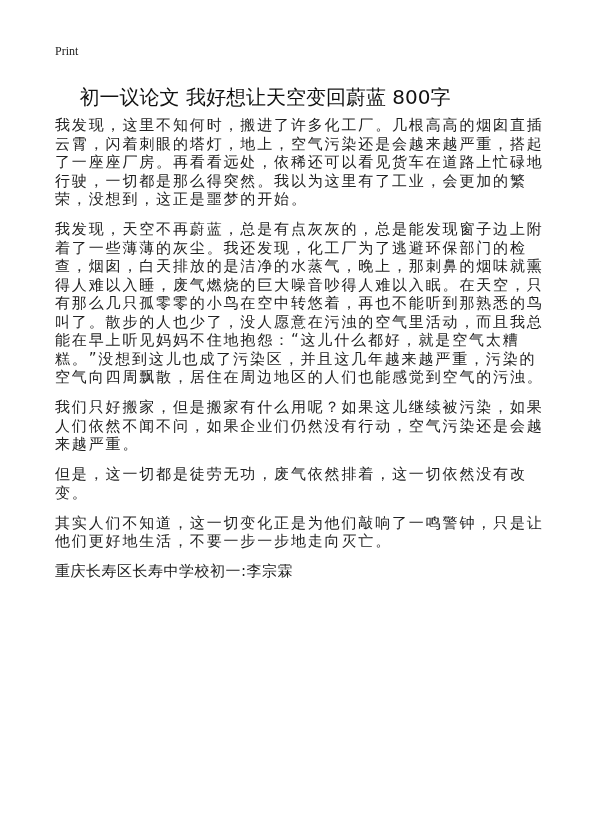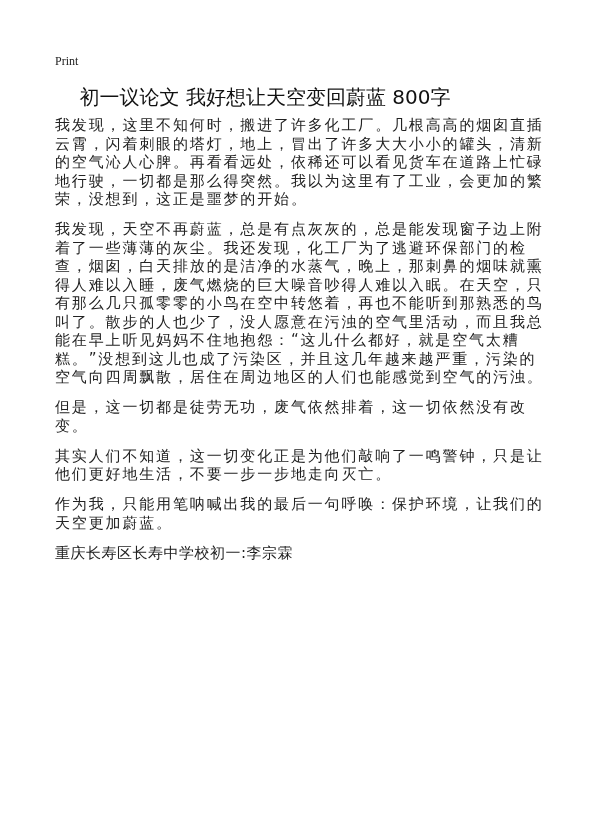--- a/index.html
+++ b/index.html
@@ -10,21 +10,21 @@
     body {
       width: 600px;
       height: 828px;
       overflow: hidden;
       position: relative;
       color: #1a1a1a;
     }
     .print-link {
       position: absolute;
       left: 55px;
-      top: 54px;
+      top: 44px;
       font-family: "Liberation Serif", "DejaVu Serif", serif;
       font-size: 12px;
       color: #222;
     }
     .title {
       position: absolute;
       left: 0;
       width: 530px;
       top: 84px;
       text-align: center;
@@ -57,20 +57,20 @@
     }
   </style>
 </head>
 <body>
 
 <div class="print-link">Print</div>
 
 <h1 class="title">初一议论文  我好想让天空变回蔚蓝  800字</h1>
 
 <div class="article">
-  <p>我发现，这里不知何时，搬进了许多化工厂。几根高高的烟囱直插云霄，闪着刺眼的塔灯，地上，冒出了许多大大小小的罐头，清新的空气沁人心脾。再看看远处，依稀还可以看见货车在道路上忙碌地行驶，一切都是那么得突然。我以为这里有了工业，会更加的繁荣，没想到，这正是噩梦的开始。</p>
+  <p>我发现，这里不知何时，搬进了许多化工厂。几根高高的烟囱直插云霄，闪着刺眼的塔灯，地上，空气污染还是会越来越严重，搭起了一座座厂房。再看看远处，依稀还可以看见货车在道路上忙碌地行驶，一切都是那么得突然。我以为这里有了工业，会更加的繁荣，没想到，这正是噩梦的开始。</p>
   <p>我发现，天空不再蔚蓝，总是有点灰灰的，总是能发现窗子边上附着了一些薄薄的灰尘。我还发现，化工厂为了逃避环保部门的检查，烟囱，白天排放的是洁净的水蒸气，晚上，那刺鼻的烟味就熏得人难以入睡，废气燃烧的巨大噪音吵得人难以入眠。在天空，只有那么几只孤零零的小鸟在空中转悠着，再也不能听到那熟悉的鸟叫了。散步的人也少了，没人愿意在污浊的空气里活动，而且我总能在早上听见妈妈不住地抱怨：“这儿什么都好，就是空气太糟糕。”没想到这儿也成了污染区，并且这几年越来越严重，污染的空气向四周飘散，居住在周边地区的人们也能感觉到空气的污浊。</p>
+  <p>我们只好搬家，但是搬家有什么用呢？如果这儿继续被污染，如果人们依然不闻不问，如果企业们仍然没有行动，空气污染还是会越来越严重。</p>
   <p>但是，这一切都是徒劳无功，废气依然排着，这一切依然没有改变。</p>
   <p>其实人们不知道，这一切变化正是为他们敲响了一鸣警钟，只是让他们更好地生活，不要一步一步地走向灭亡。</p>
-  <p>作为我，只能用笔呐喊出我的最后一句呼唤：保护环境，让我们的天空更加蔚蓝。</p>
   <p class="signature">重庆长寿区长寿中学校初一:李宗霖</p>
 
 </div>
 
 </body></html>

